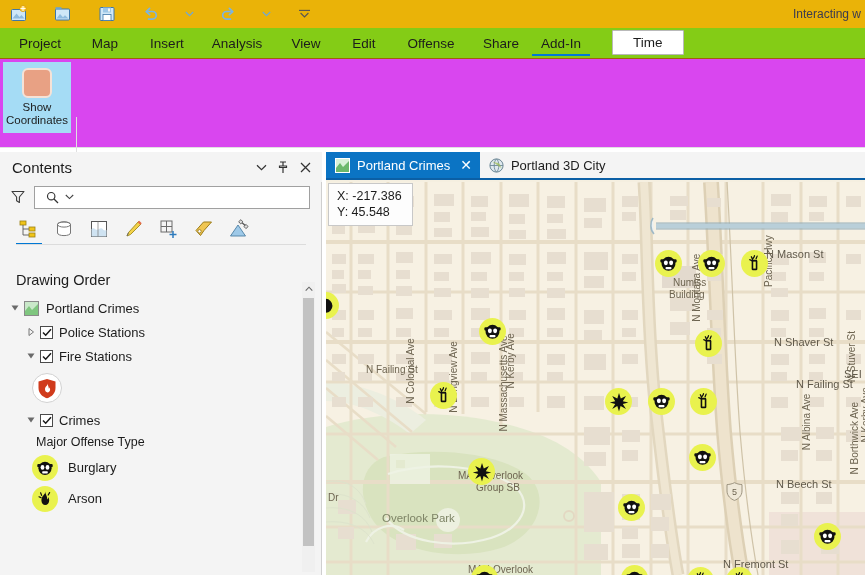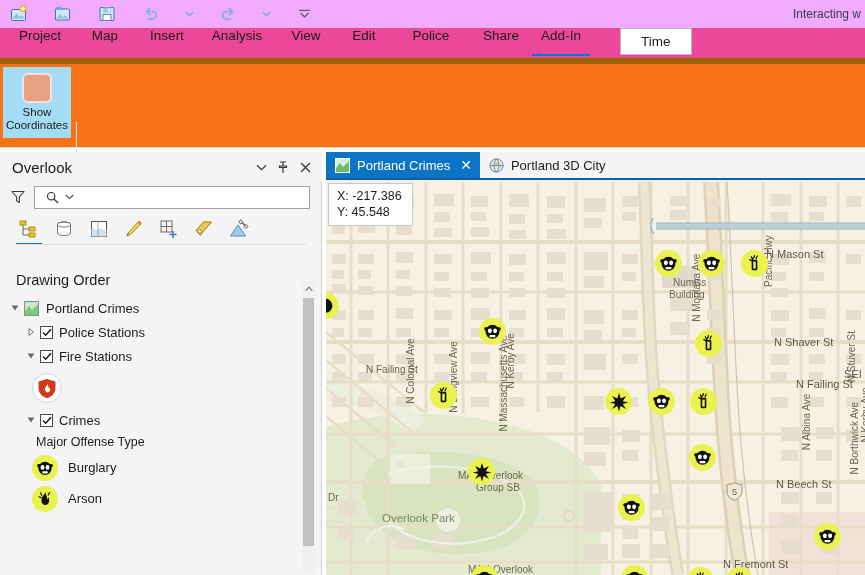--- a/index.html
+++ b/index.html
@@ -10,64 +10,64 @@
     font-family: "Liberation Sans", sans-serif;
     background: #ffffff;
     color: #1a1a1a;
   }
   #app { position: relative; width: 865px; height: 575px; overflow: hidden; background:#ffffff; }
 
   
   .qat {
     position: absolute; left: 0; top: 0; width: 865px; height: 28px;
     display: flex; align-items: center; padding-left: 6px; gap: 18px;
-    background: #f0abfc;
+    background: #eab308;
   }
   .qat-btn {
     width: 26px; height: 24px; display: flex; align-items: center; justify-content: center;
     border: none; background: transparent; cursor: pointer;
   }
   .qat-caret {
     width: 15px; height: 24px; display: flex; align-items: center; justify-content: center;
     cursor: pointer; color: #4a4a4a; font-size: 9px;
   }
   .qat-spacer { flex: 1; }
   .interacting-text {
     font-size: 12px; color: #3b3b4f; white-space: nowrap;
     padding-right: 4px; overflow: hidden;
   }
 
   
   .ribbon-tabs {
     position: absolute; left: 0; top: 28px; width: 865px; height: 30px;
-    display: flex; background: #ec4899;
+    display: flex; align-items: flex-end; background: #84cc16;
   }
   .rtab {
     font-size: 13.5px; color: #1c1c1c; padding: 0 0 7px 0;
     cursor: pointer; position: relative; text-align: center;
     white-space: nowrap;
   }
   .rtab.active { color: #1c1c1c; }
   .rtab.active::after {
     content: ""; position: absolute; left: 0; right: 0; bottom: 2px;
     height: 2.5px; background: #0078d4;
   }
   .time-btn {
-    margin-left: 30px; margin-bottom: 3px;
+    margin-left: 22px; margin-bottom: 3px;
     border: 1px solid #b9b9b9; background: #ffffff;
     font-size: 13.5px; color: #1c1c1c;
     padding: 4px 20px; cursor: pointer;
     font-family: "Liberation Sans", sans-serif;
     border-radius: 1px;
   }
 
   
   .ribbon-body {
     position: absolute; left: 0; top: 58px; width: 865px; height: 90px;
-    background: #f97316; border-top: 6px solid #a16207; padding-left: 10px;
+    background: #d946ef; border-top: 1px solid #a16207; padding-left: 10px;
   }
   .ribbon-group { position: absolute; left: 0; top: 0; width: 150px; height: 90px; }
   .big-button {
     position: absolute; left: 3px; top: 3px; width: 68px; height: 71px;
     background: #a5dcf5; border: none; cursor: pointer;
     display: flex; flex-direction: column; align-items: center;
     padding-top: 6px;
   }
   .bb-icon {
     width: 30px; height: 30px; border: 2px solid #f6e2d6;
@@ -308,21 +308,21 @@
     <div class="interacting-text">Interacting w</div>
   </div>
 
   <div class="ribbon-tabs">
     <div class="rtab" style="width:68px;margin-left:6px">Project</div>
     <div class="rtab" style="width:62px">Map</div>
     <div class="rtab" style="width:62px">Insert</div>
     <div class="rtab" style="width:78px">Analysis</div>
     <div class="rtab" style="width:60px">View</div>
     <div class="rtab" style="width:56px">Edit</div>
-    <div class="rtab" style="width:78px">Police</div>
+    <div class="rtab" style="width:78px">Offense</div>
     <div class="rtab" style="width:62px">Share</div>
     <div class="rtab active" style="width:58px">Add-In</div>
     <button class="time-btn">Time</button>
   </div>
 
   <div class="ribbon-body">
     <div class="ribbon-group">
       <div class="big-button">
         <div class="bb-icon"></div>
         <div class="bb-label">
@@ -332,21 +332,21 @@
       </div>
       <div class="group-label">Group 1</div>
     </div>
     <div class="group-divider"></div>
   </div>
   <div class="ribbon-bottom-line"></div>
 
   <div class="contents-panel">
 
     <div class="cp-header">
-      <div class="cp-title">Overlook</div>
+      <div class="cp-title">Contents</div>
       <div class="cp-hdr-btn">
         <svg width="11" height="7" viewBox="0 0 11 7">
             <path d="M1 1.3 L5.5 5.6 L10 1.3" fill="none" stroke="#333" stroke-width="1.2"></path>
           </svg>
       </div>
       <div class="cp-hdr-btn">
         <svg width="12" height="13" viewBox="0 0 12 13">
           <path d="M3 1 H9 M6 1 V5 M2.5 5 H9.5 V6.5 H2.5 Z M6 6.5 V12" stroke="#333" stroke-width="1.2" fill="none"></path>
         </svg>
       </div>

